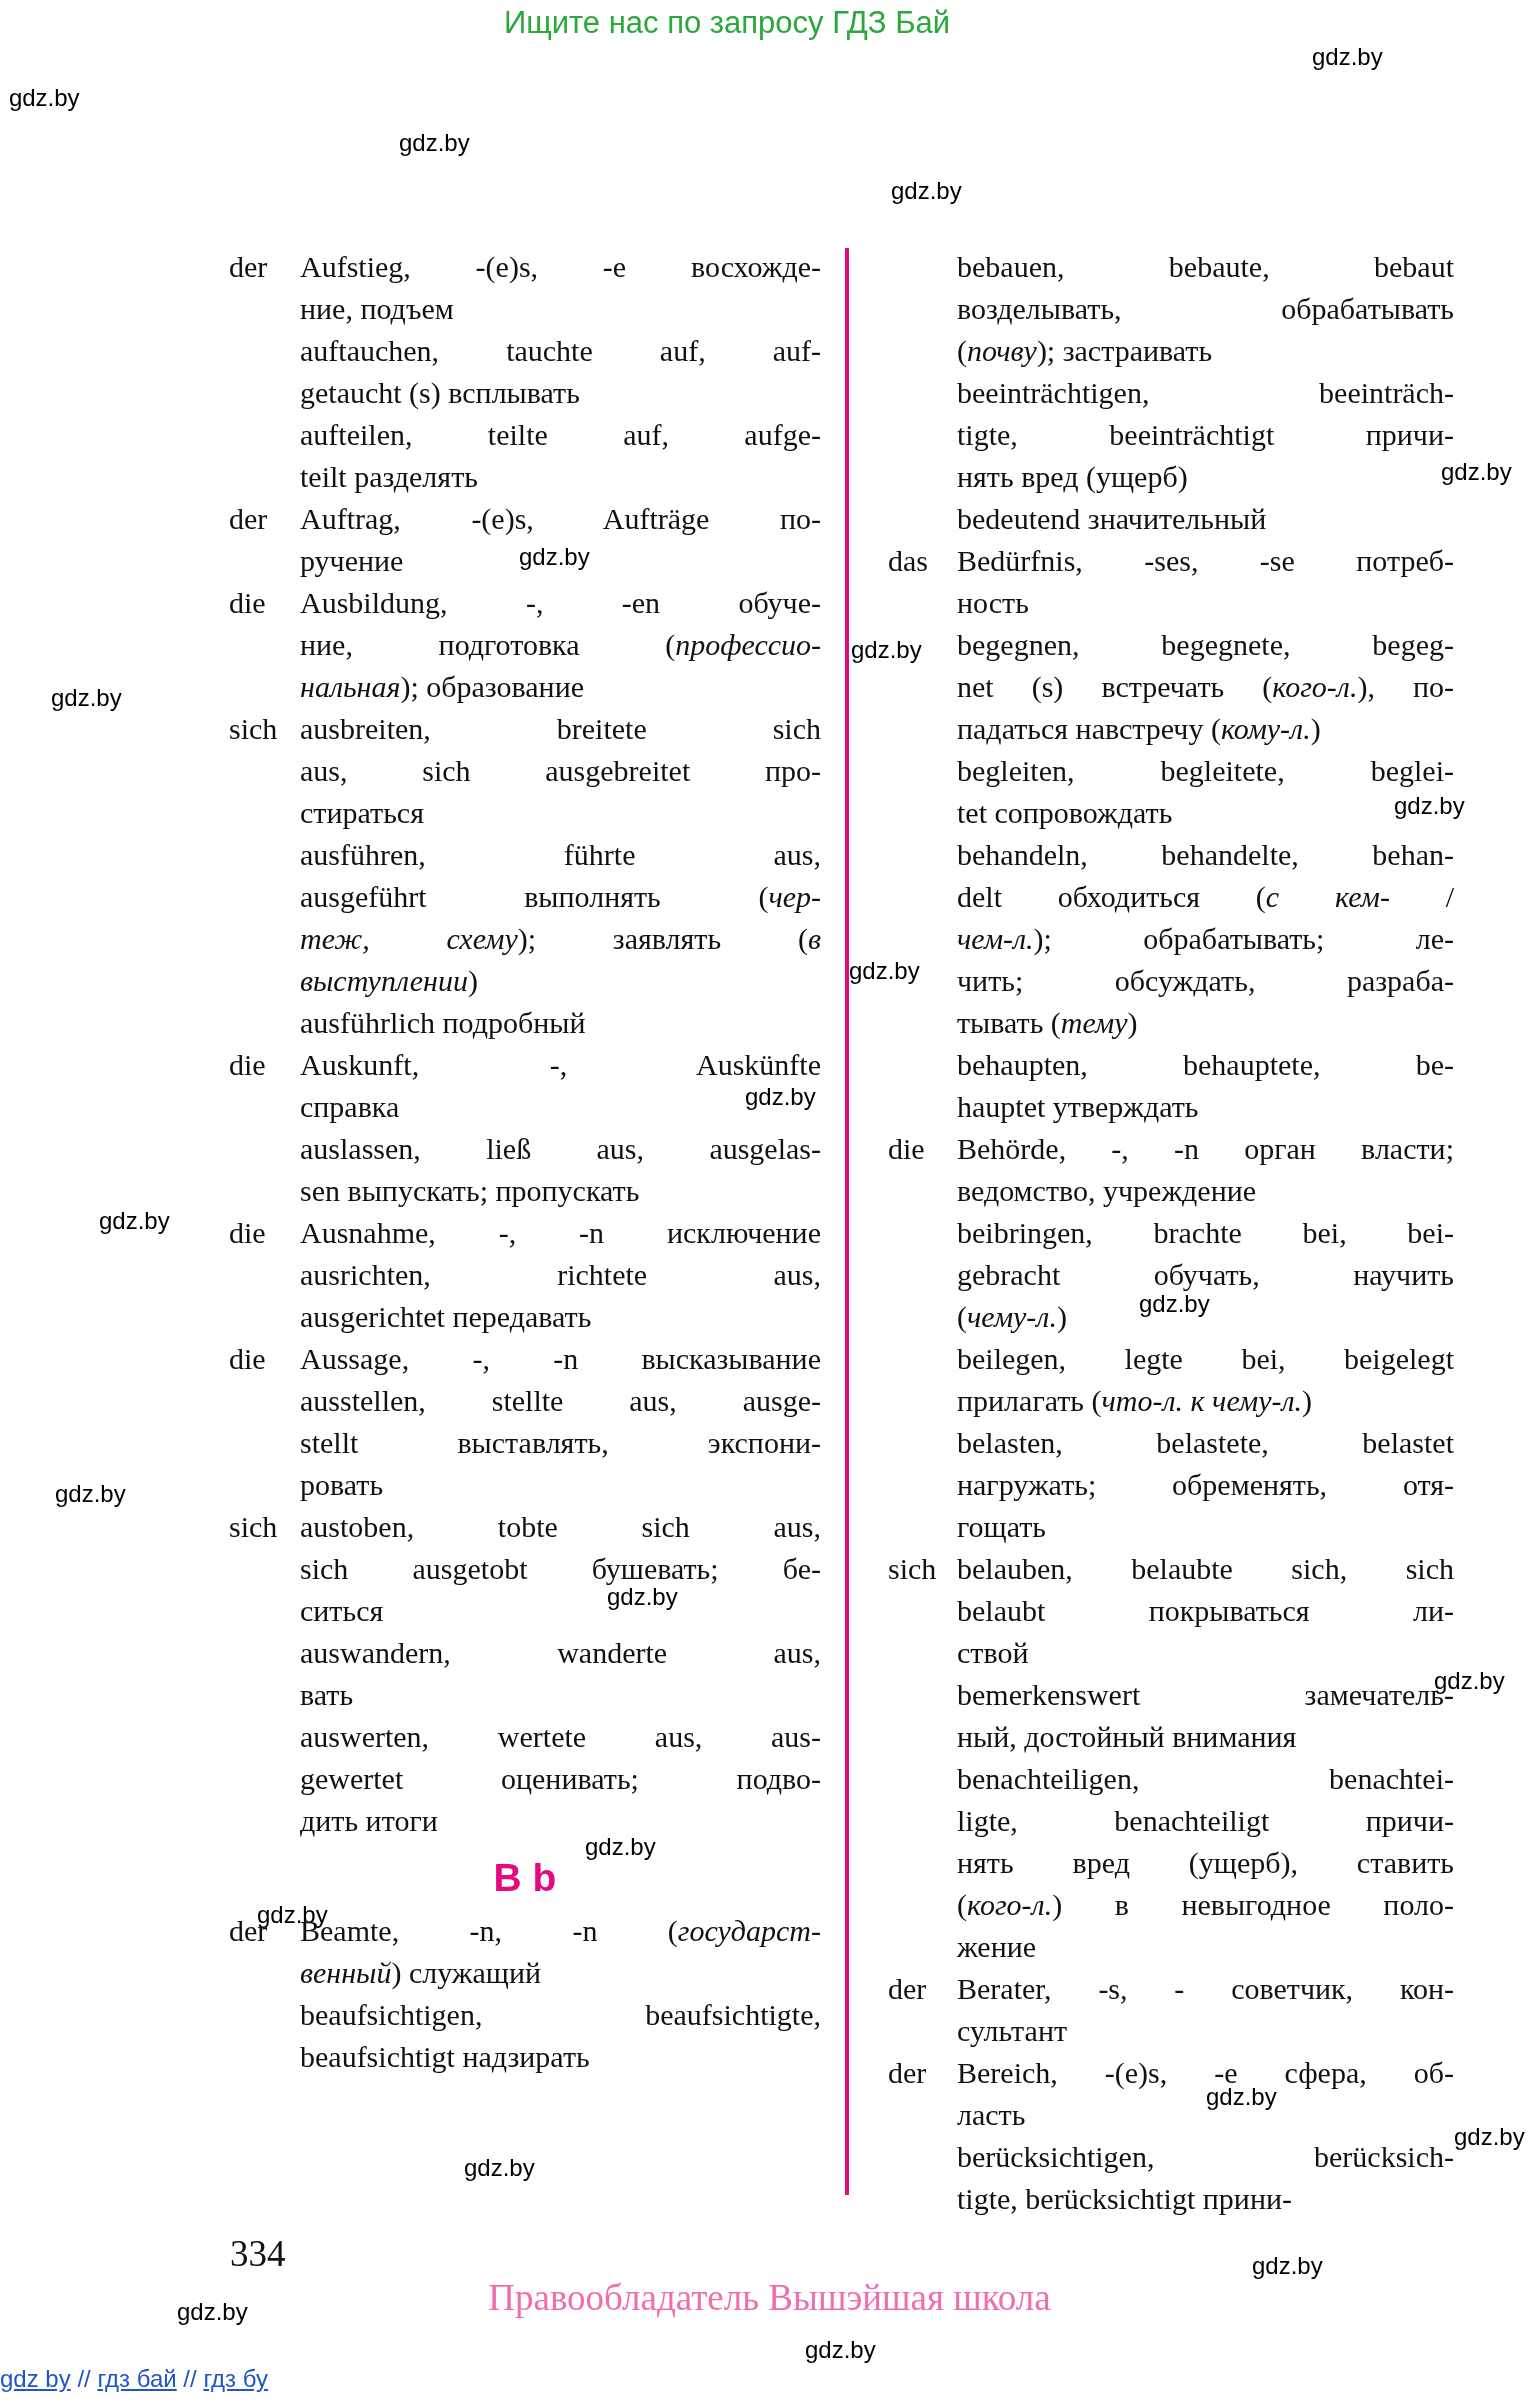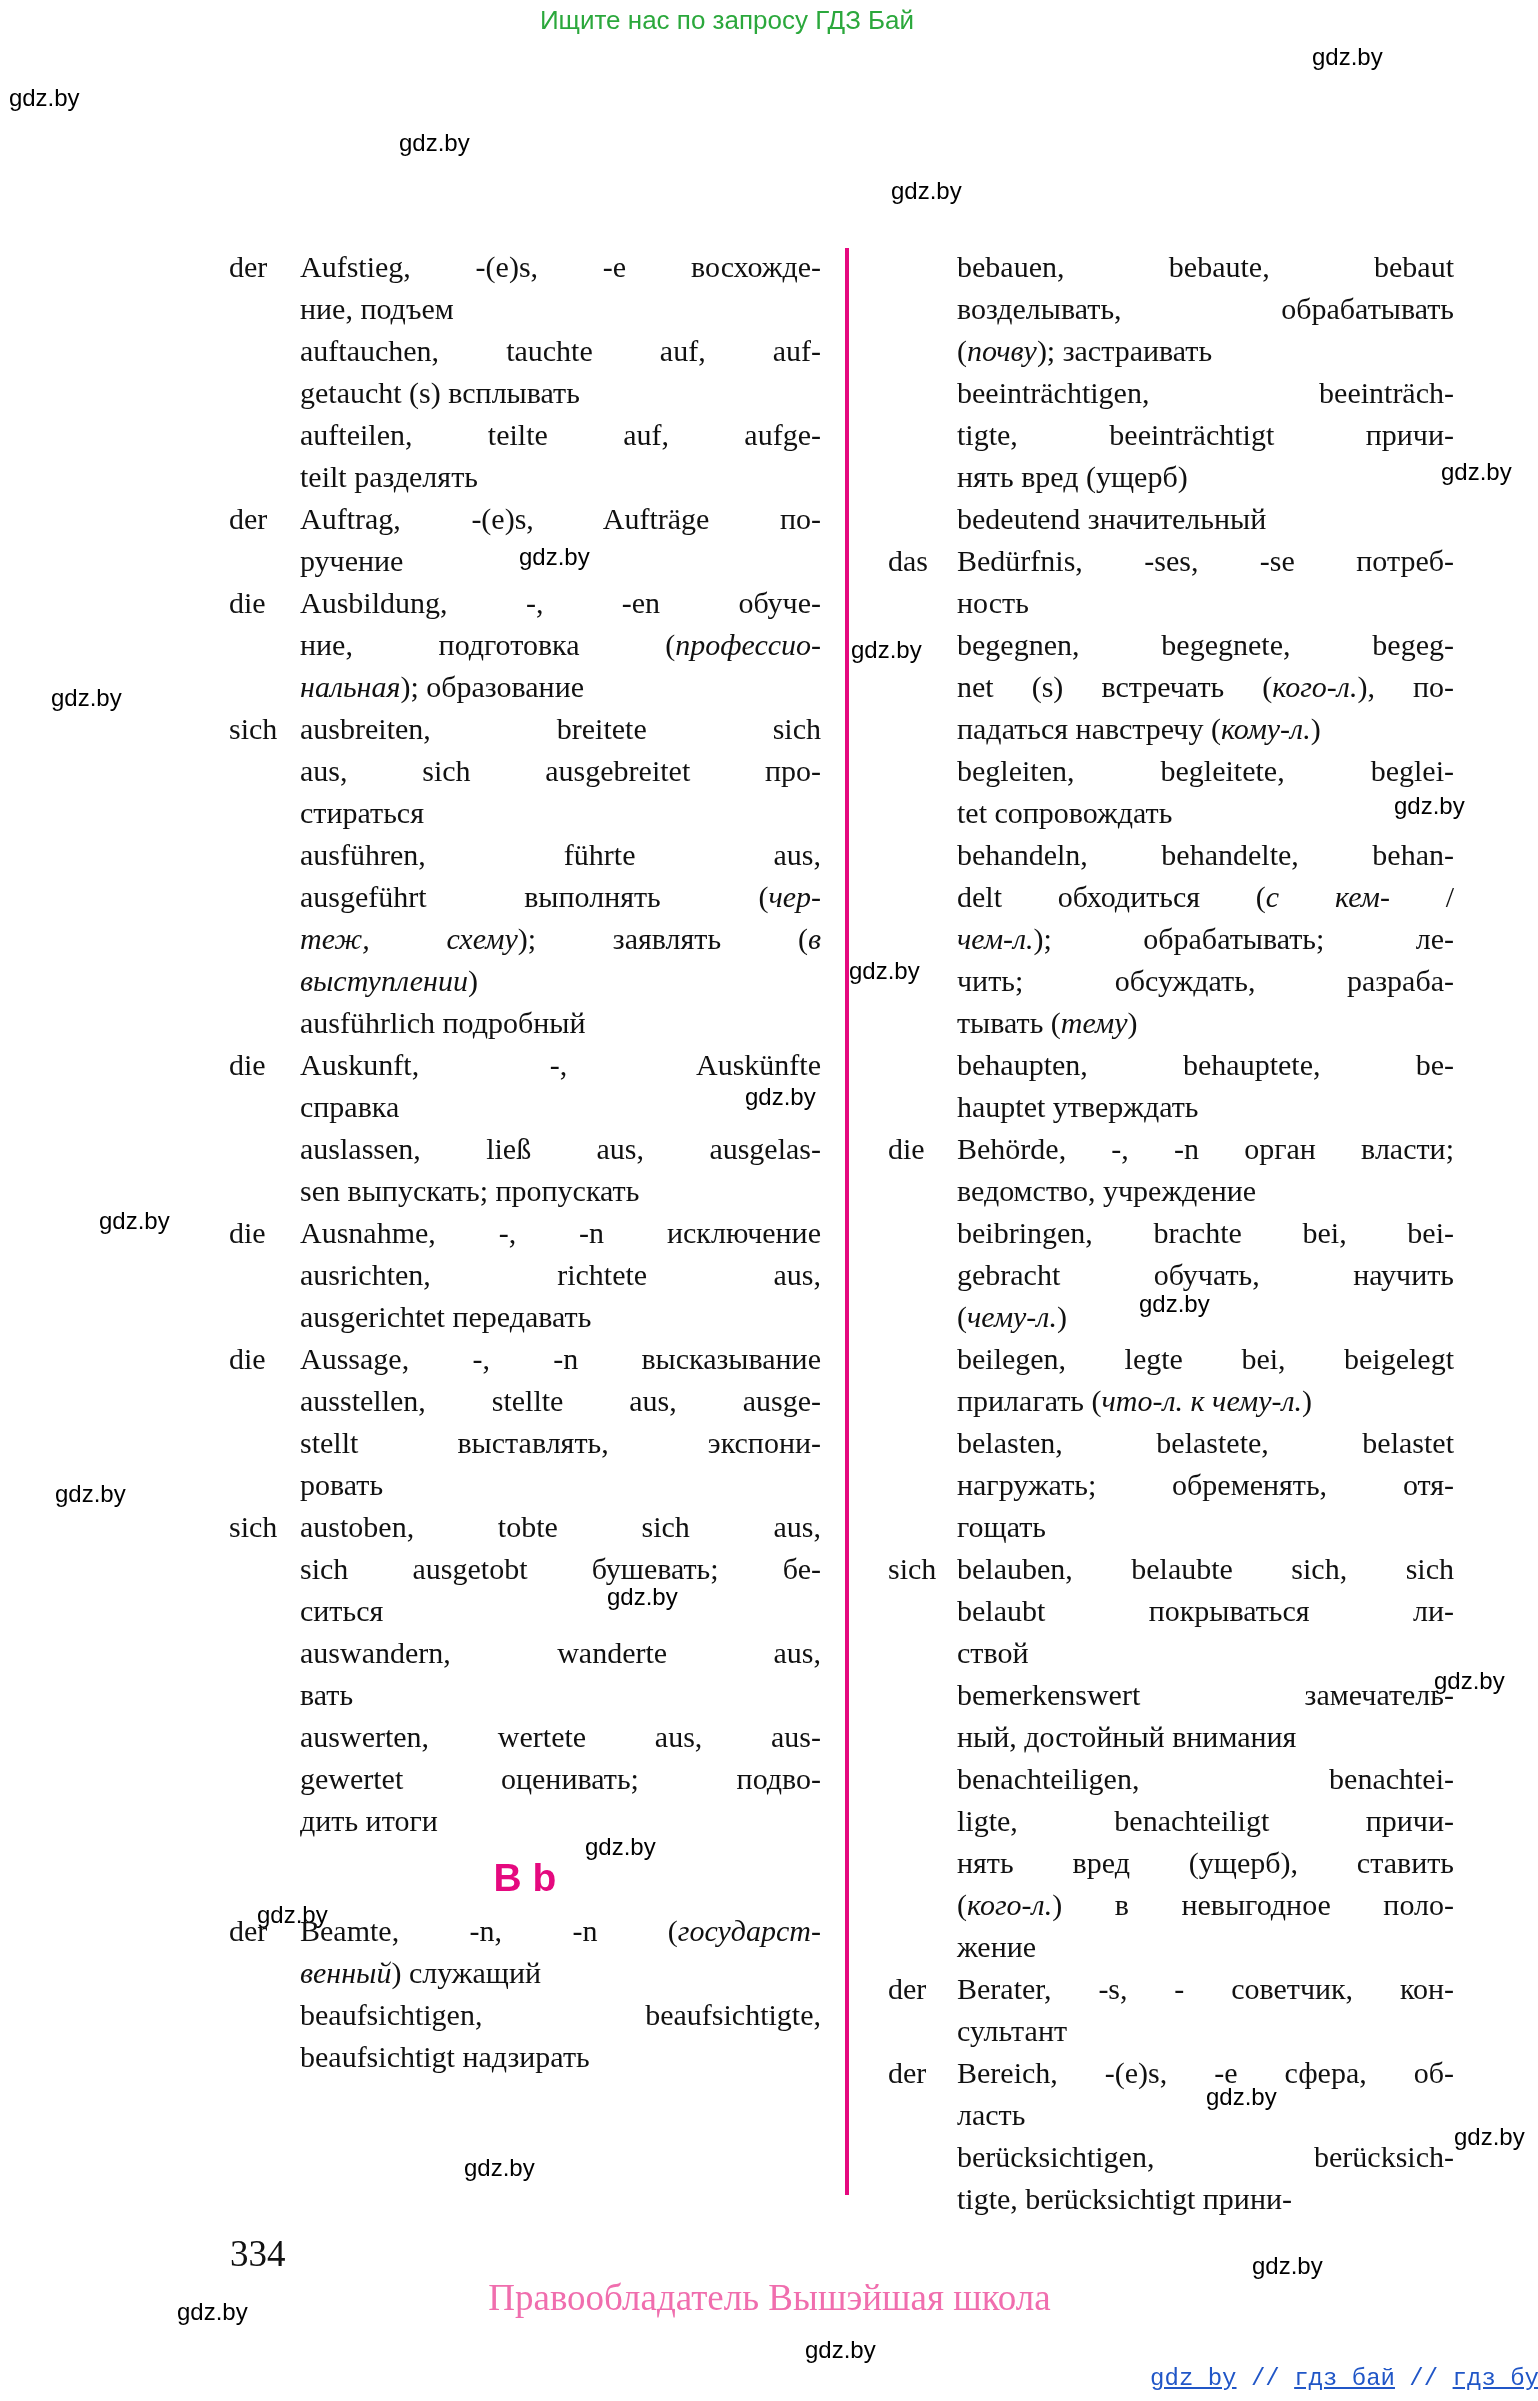--- a/index.html
+++ b/index.html
@@ -4,21 +4,21 @@
 <style>
   * { margin:0; padding:0; box-sizing:border-box; }
   html,body { background:#ffffff; }
   body { font-family:"Liberation Serif", serif; }
   .page {
     position:relative; width:1539px; height:2401px;
     background:#ffffff; overflow:hidden; color:#111;
   }
   .banner {
     position:absolute; top:5.3px; left:0; width:1454px; text-align:center;
-    font-family:"Liberation Sans", sans-serif; font-size:26px; color:var(--green);
+    font-family:"Liberation Sans", sans-serif; font-size:31px; color:var(--green);
   }
   .watermark {
     position:absolute; font-family:"Liberation Sans", sans-serif;
     font-size:24px; color:#000; white-space:nowrap;
   }
   .column { position:absolute; font-size:30px; line-height:42px; }
   #left-col  { left:229px; top:246px; width:592px; }
   #right-col { left:876px; top:246px; width:578px; }
   .divider {
     position:absolute; left:845px; top:248px; width:4.4px; height:1947px;
@@ -38,22 +38,22 @@
     text-align:center; margin:14px 0 10.6px 0;
   }
   .page-number {
     position:absolute; left:230px; top:2232px; font-size:37px; color:#111;
   }
   .footer {
     position:absolute; top:2276px; left:0; width:100%; text-align:center;
     font-family:Liberation Serif, serif; font-size:37px; color:var(--pink);
   }
   .links {
-    position:absolute; top:2365px; left:0; width:100%; text-align:right;
-    font-family:Liberation Mono, monospace; font-size:24px; color:var(--blue);
+    position:absolute; top:2365px; left:0; width:100%; text-align:left;
+    font-family:Liberation Sans, sans-serif; font-size:24px; color:var(--blue);
   }
   .links a { color:var(--blue); text-decoration:underline; cursor:pointer; }
   .links .sep { text-decoration:none; }
 </style>
 </head>
 <body>
 
 <div class="page">
 
   <div class="banner">Ищите нас по запросу ГДЗ Бай</div>

